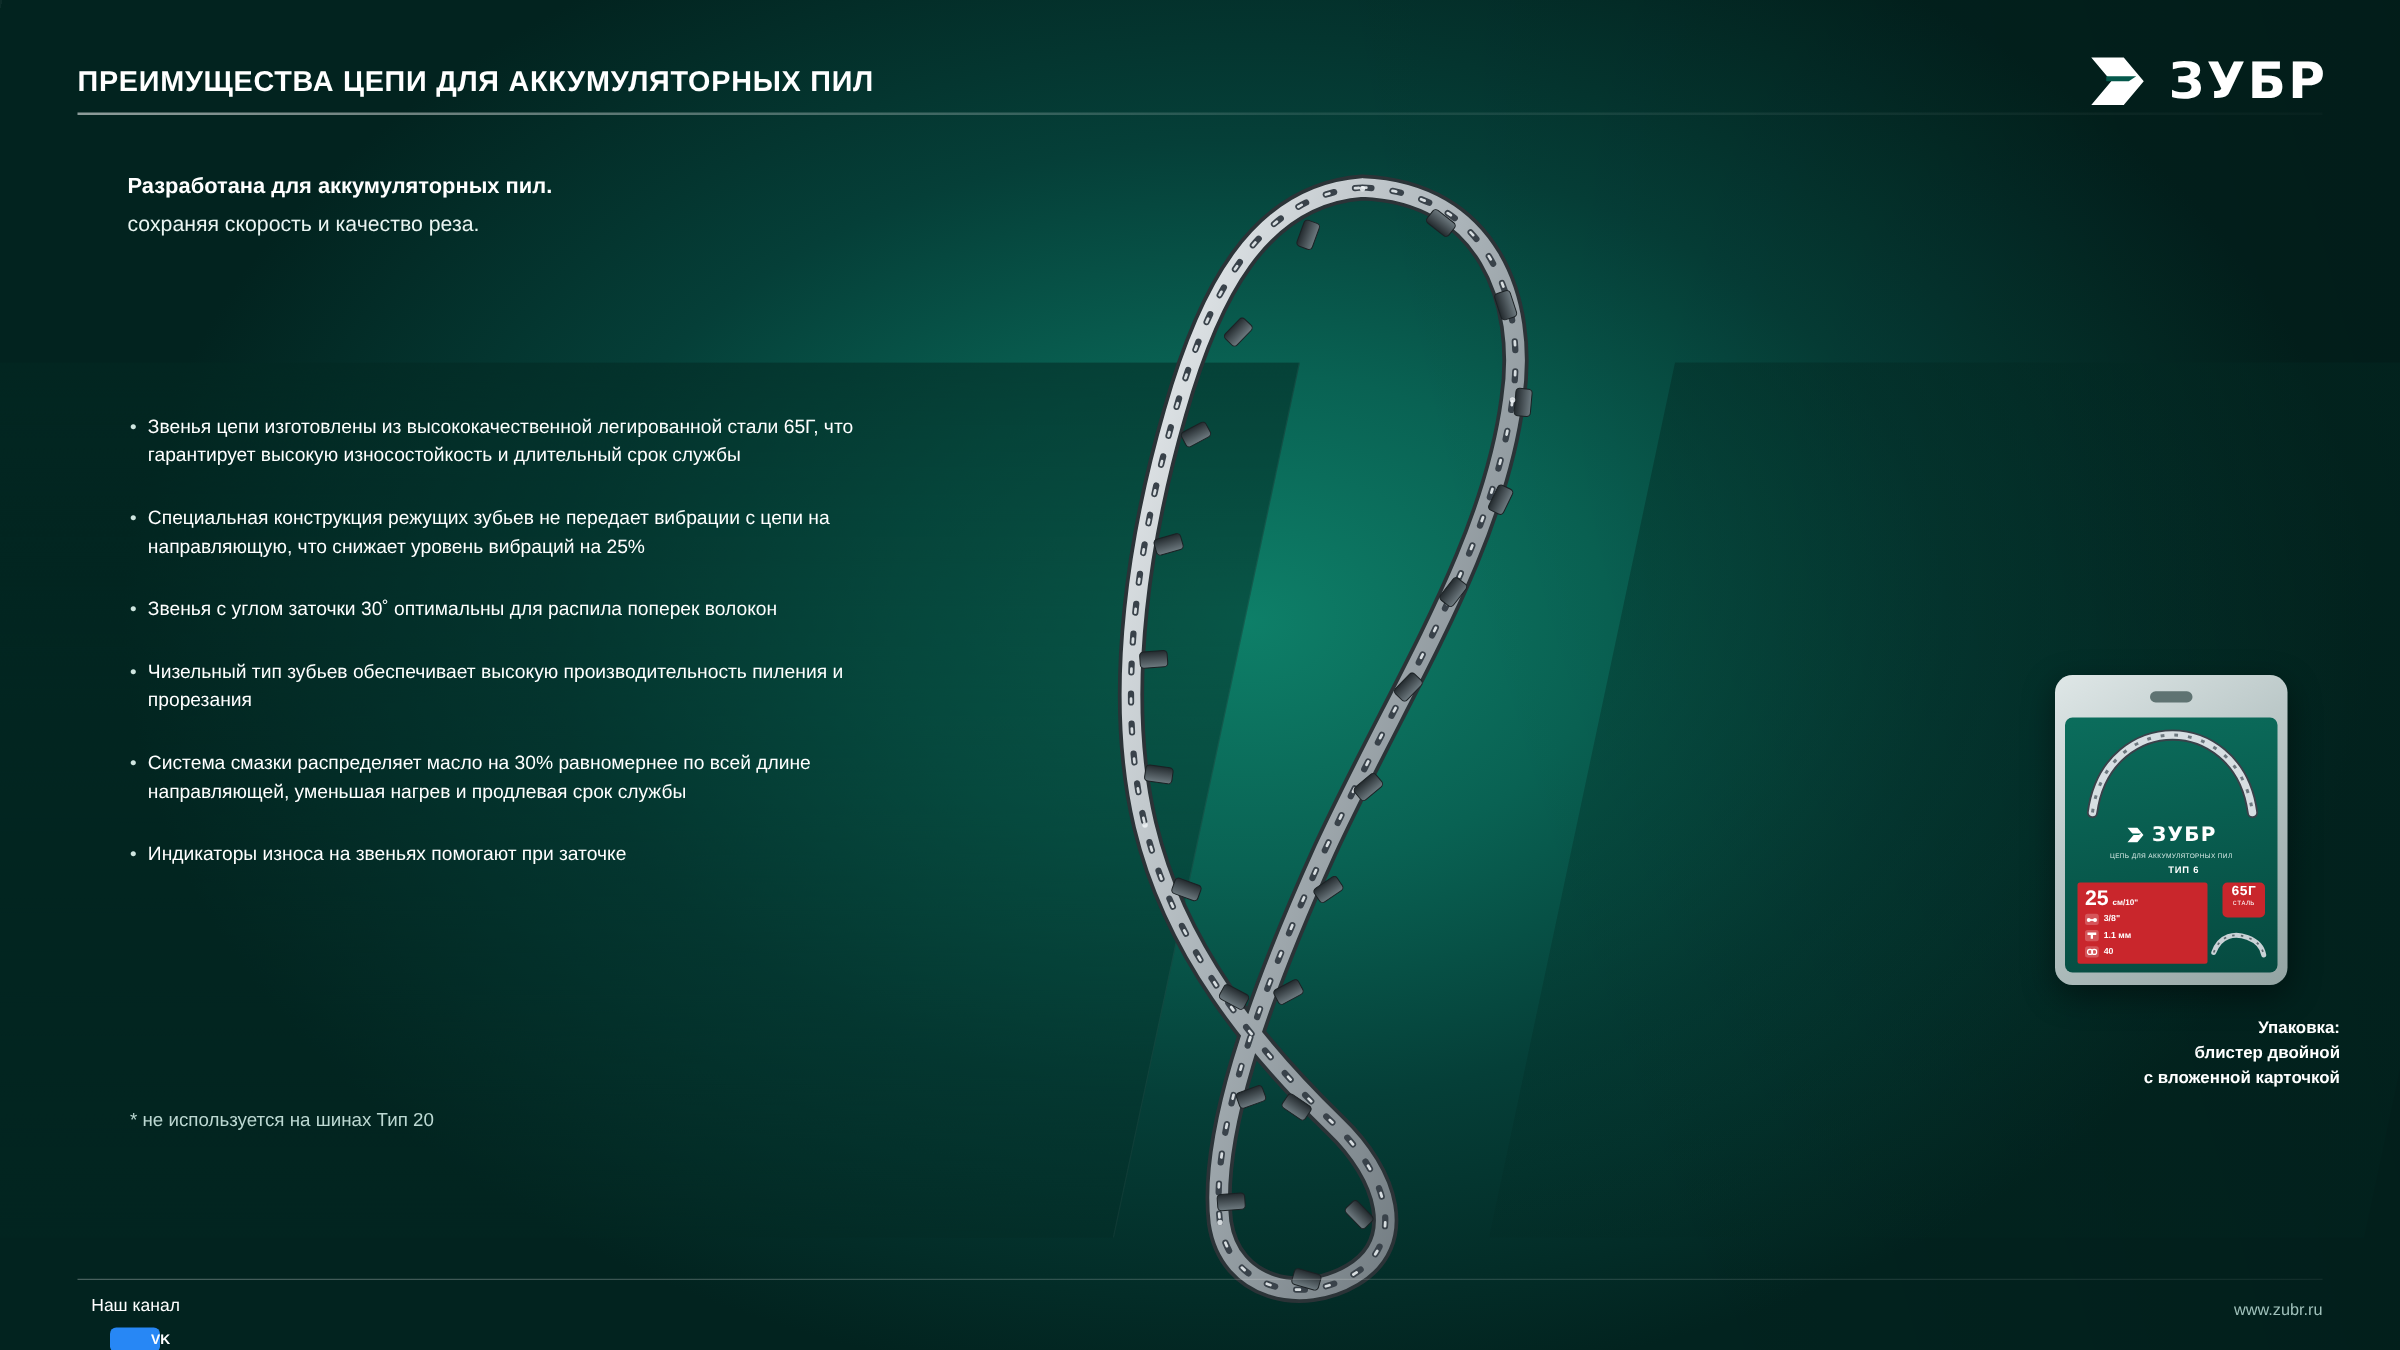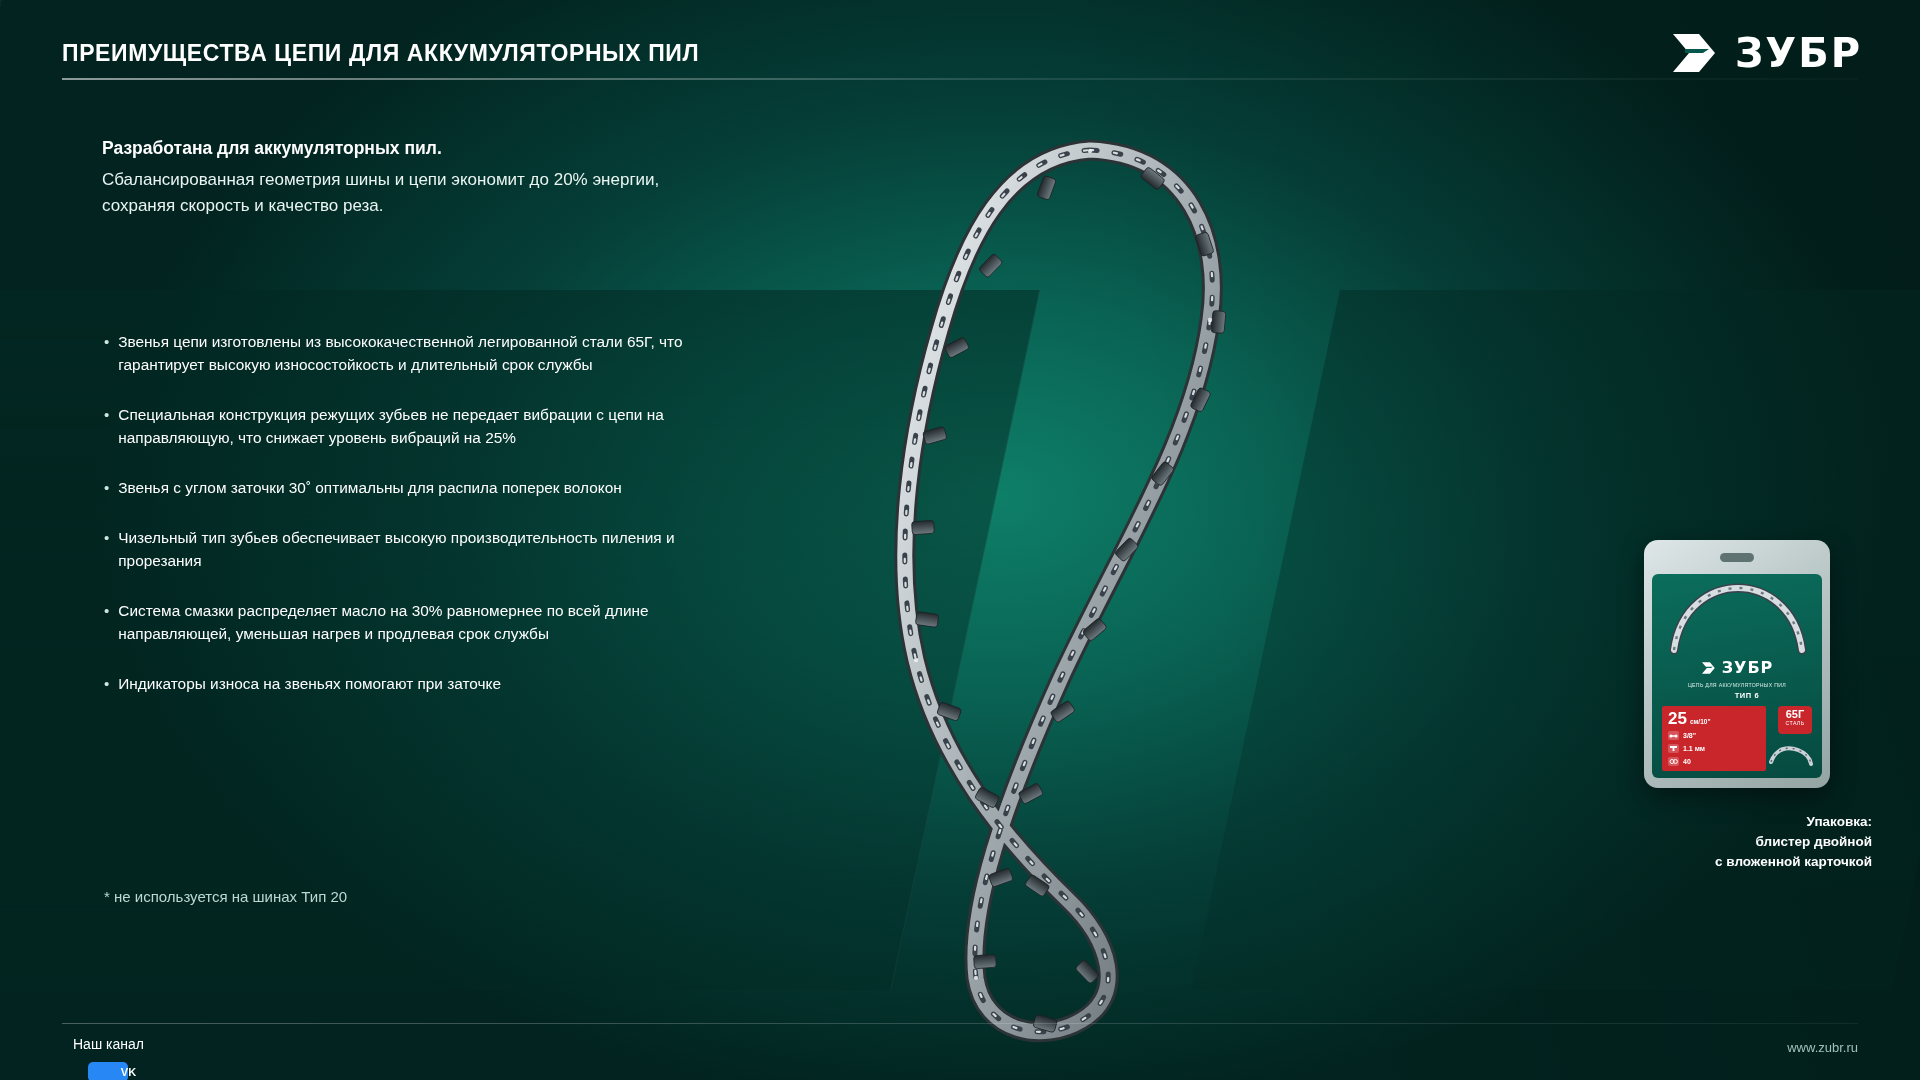--- a/index.html
+++ b/index.html
@@ -38,21 +38,21 @@
     position: absolute;
     right: -120px; top: 290px;
     width: 700px; height: 700px;
     background: linear-gradient(180deg, rgba(2,40,34,0.45), rgba(2,40,34,0.22));
     transform: skewX(-12deg);
     transform-origin: top right;
   }
 
   
   .header {
-    position: absolute; left: 0; top: 0; width: 1920px; height: 104px;
+    position: absolute; left: 0; top: 12px; width: 1920px; height: 104px;
   }
   .header-title {
     position: absolute; left: 62px; top: 40px;
     font-size: 23px; font-weight: bold; letter-spacing: 0.6px;
     color: #ffffff; text-transform: uppercase;
   }
   .header-rule {
     position: absolute; left: 62px; top: 78px; width: 1796px; height: 2px;
     background: linear-gradient(90deg, rgba(255,255,255,0.55), rgba(255,255,255,0.10) 55%, rgba(255,255,255,0.02));
   }
@@ -138,20 +138,21 @@
   .spec-main .unit { font-size: 6.5px; font-weight: bold; }
   .spec-row { display: flex; align-items: center; gap: 4px; margin-top: 4px; color: #fff; font-size: 7px; font-weight: bold; }
   .spec-ico {
     width: 11px; height: 9px; background: rgba(255,255,255,0.22);
     border-radius: 2px; display: flex; align-items: center; justify-content: center;
   }
   .steel-badge {
     position: absolute; right: 10px; top: 132px; width: 34px; height: 28px;
     background: #c9262c; border-radius: 4px; color: #fff; text-align: center;
     padding-top: 3px;
+    font-family: Liberation Mono, monospace;
   }
   .steel-badge .b1 { font-size: 11px; font-weight: bold; line-height: 11px; }
   .steel-badge .b2 { font-size: 5.2px; letter-spacing: 0.4px; }
   .card-thumb {
     position: absolute; right: 8px; bottom: 10px; width: 46px; height: 26px;
   }
   .package-caption {
     position: absolute; right: 48px; top: 812px; width: 280px;
     text-align: right; color: #ffffff; font-size: 13.5px; font-weight: bold; line-height: 20px;
   }
@@ -200,21 +201,20 @@
           <path d="M4 4 H30 L46 23 L30 42 H4 L20 23 Z" fill="#ffffff"></path>
           <path d="M16 19 H40 L34 23 H16 Z" fill="#05584b"></path>
         </svg>
       </span>
       <span class="logo-text">ЗУБР</span>
     </div>
   </div>
 
   <div class="intro">
     <div class="intro-title">Разработана для аккумуляторных пил.</div>
-    <div class="intro-line">Сбалансированная геометрия шины и цепи экономит до 20% энергии,</div>
     <div class="intro-line">сохраняя скорость и качество реза.</div>
   </div>
 
   <div class="bullets">
     <div class="bullet">
       <span class="bullet-dot">•</span>
       <span class="bullet-text">Звенья цепи изготовлены из высококачественной легированной стали 65Г, что гарантирует высокую износостойкость и длительный срок службы</span>
     </div>
     <div class="bullet">
       <span class="bullet-dot">•</span>

